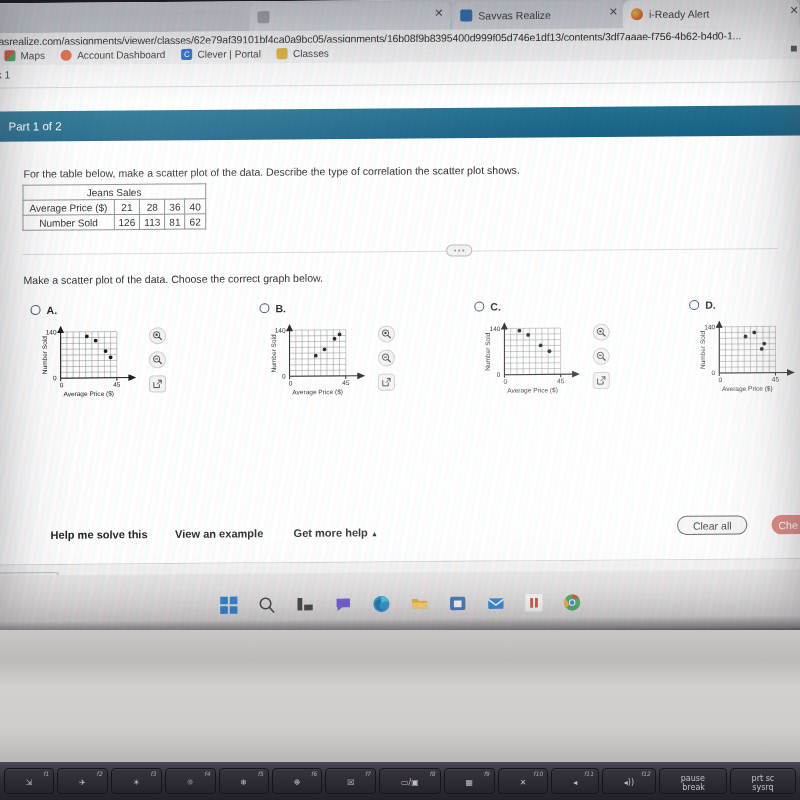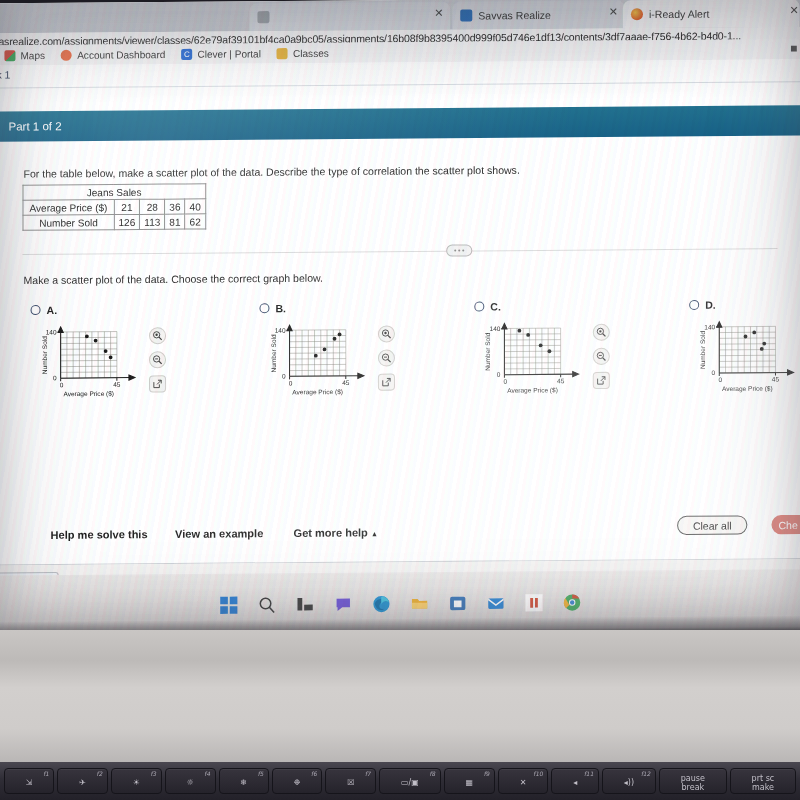--- a/index.html
+++ b/index.html
@@ -705,22 +705,22 @@
       </div>
       <div class="fkey">
         <span class="fnum">f11</span>
         <span class="fglyph" style="white-space: pre-line;">◂</span>
       </div>
       <div class="fkey">
         <span class="fnum">f12</span>
         <span class="fglyph" style="white-space: pre-line;">◂))</span>
       </div>
       <div class="fkey">
-        <span class="fglyph" style="white-space: pre-line;">pause
+        <span class="fglyph" style="white-space: pre-line; text-align: right;">pause
 break</span>
       </div>
       <div class="fkey">
         <span class="fglyph" style="white-space: pre-line;">prt sc
-make</span>
+sysrq</span>
       </div>
     </div>
 
 </div>
 
 </body></html>

